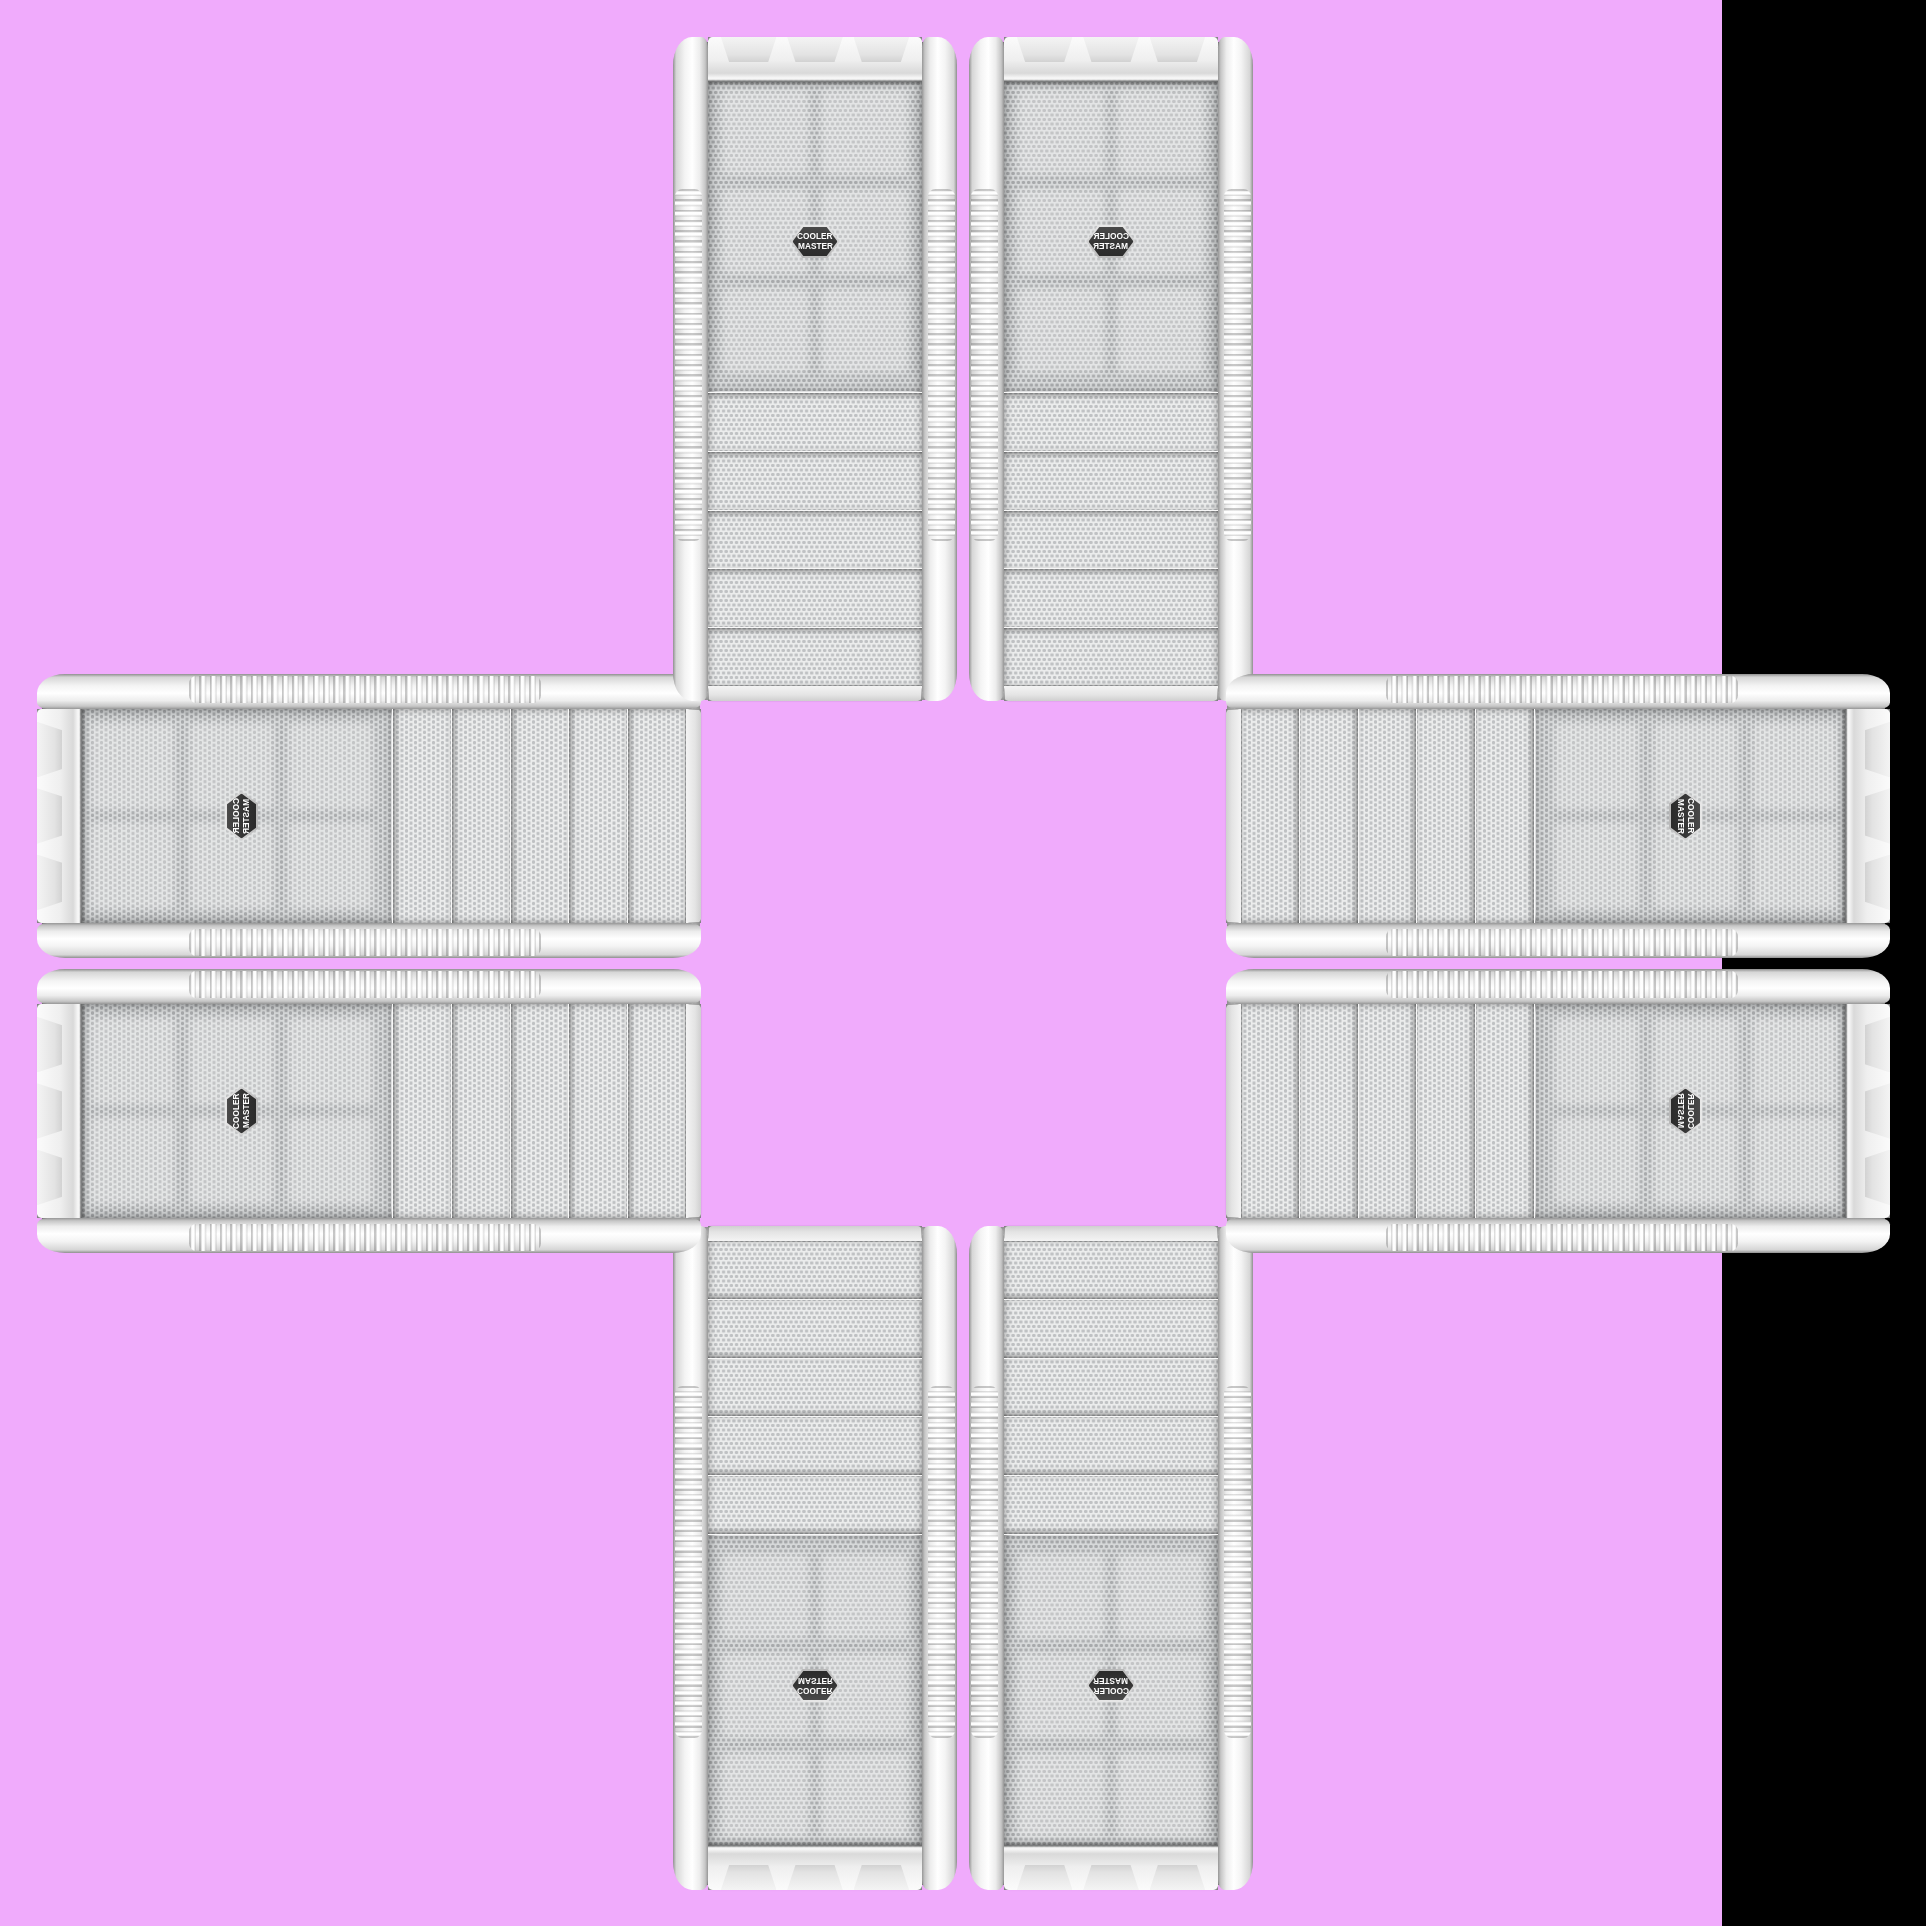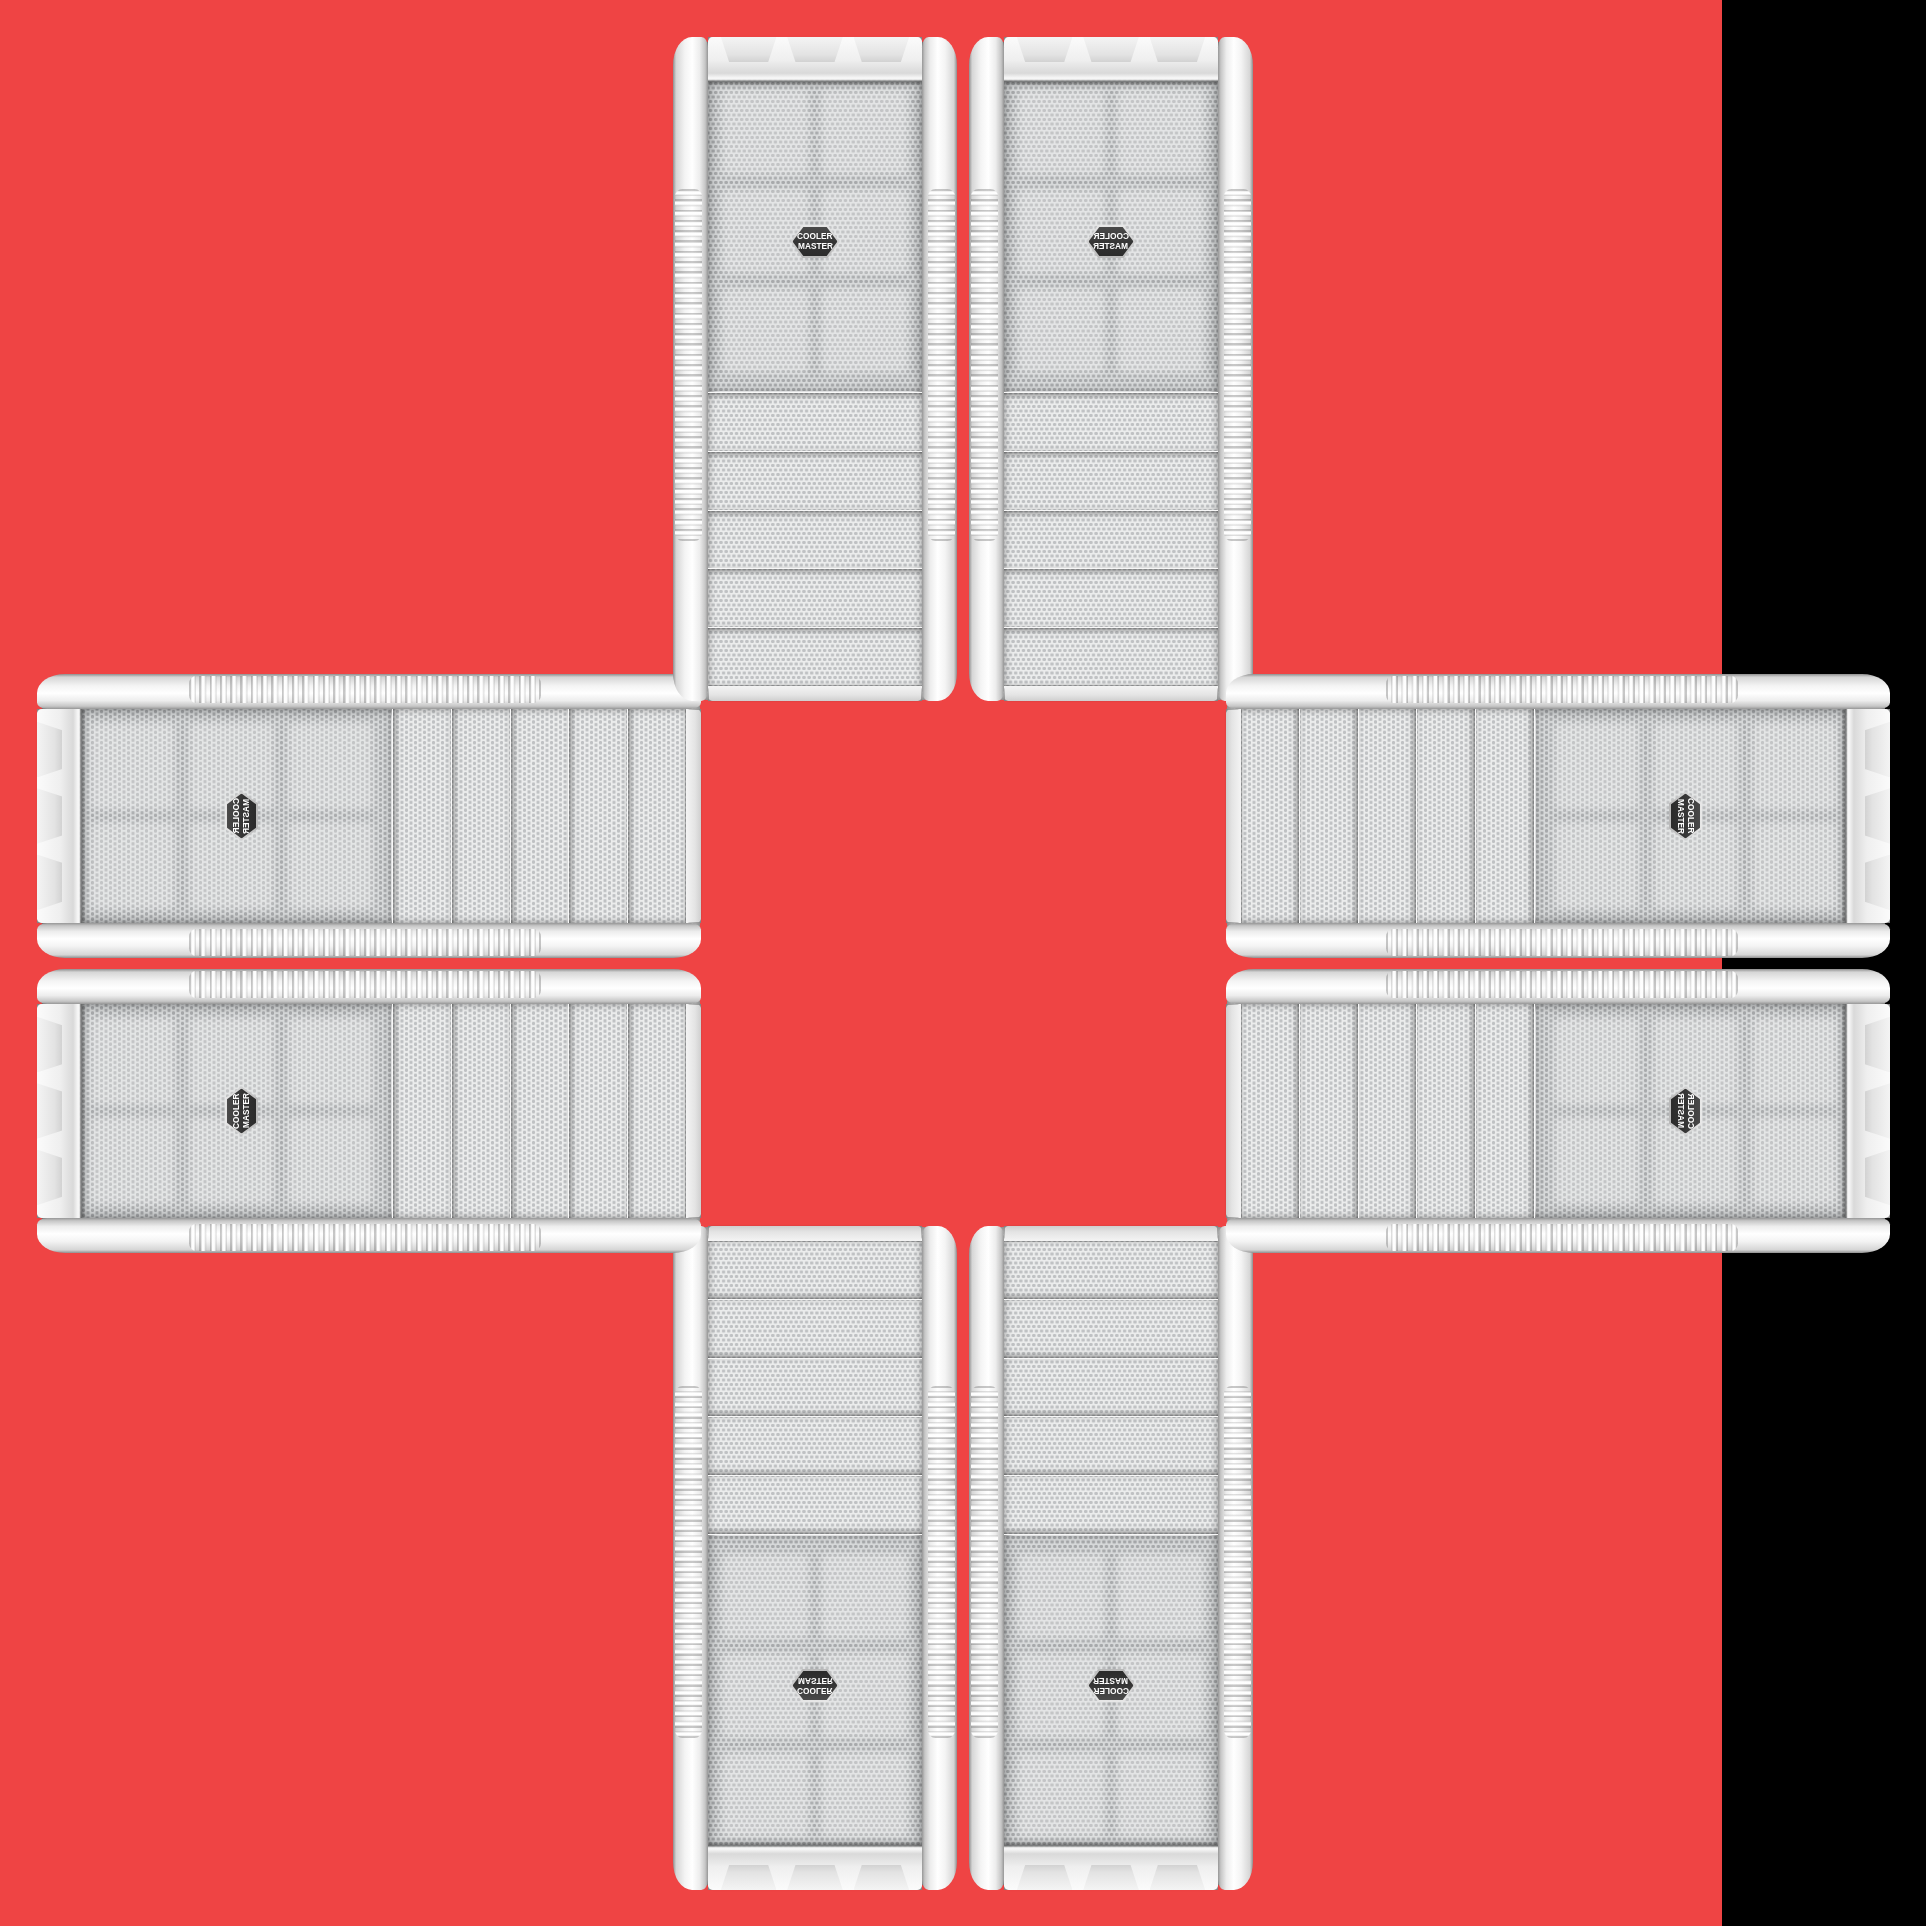--- a/index.html
+++ b/index.html
@@ -2,21 +2,21 @@
 <html style="font-size:7.5px"><head>
 <meta charset="utf-8">
 <style>
   html,body{margin:0;padding:0;}
   body{
     width:1926px;height:1926px;
     background:#000;
     overflow:hidden;
     font-family:"Liberation Sans", sans-serif;
   }
-  #canvas{position:relative;width:1722px;height:1926px;background:#ef4444;}
+  #canvas{position:relative;width:1722px;height:1926px;background:#f0abfc;}
 
   
   .case{
     position:absolute;
     width:284px;height:664px;
   }
 
   
   .rail{
     position:absolute;top:0;bottom:0;width:35px;z-index:3;

